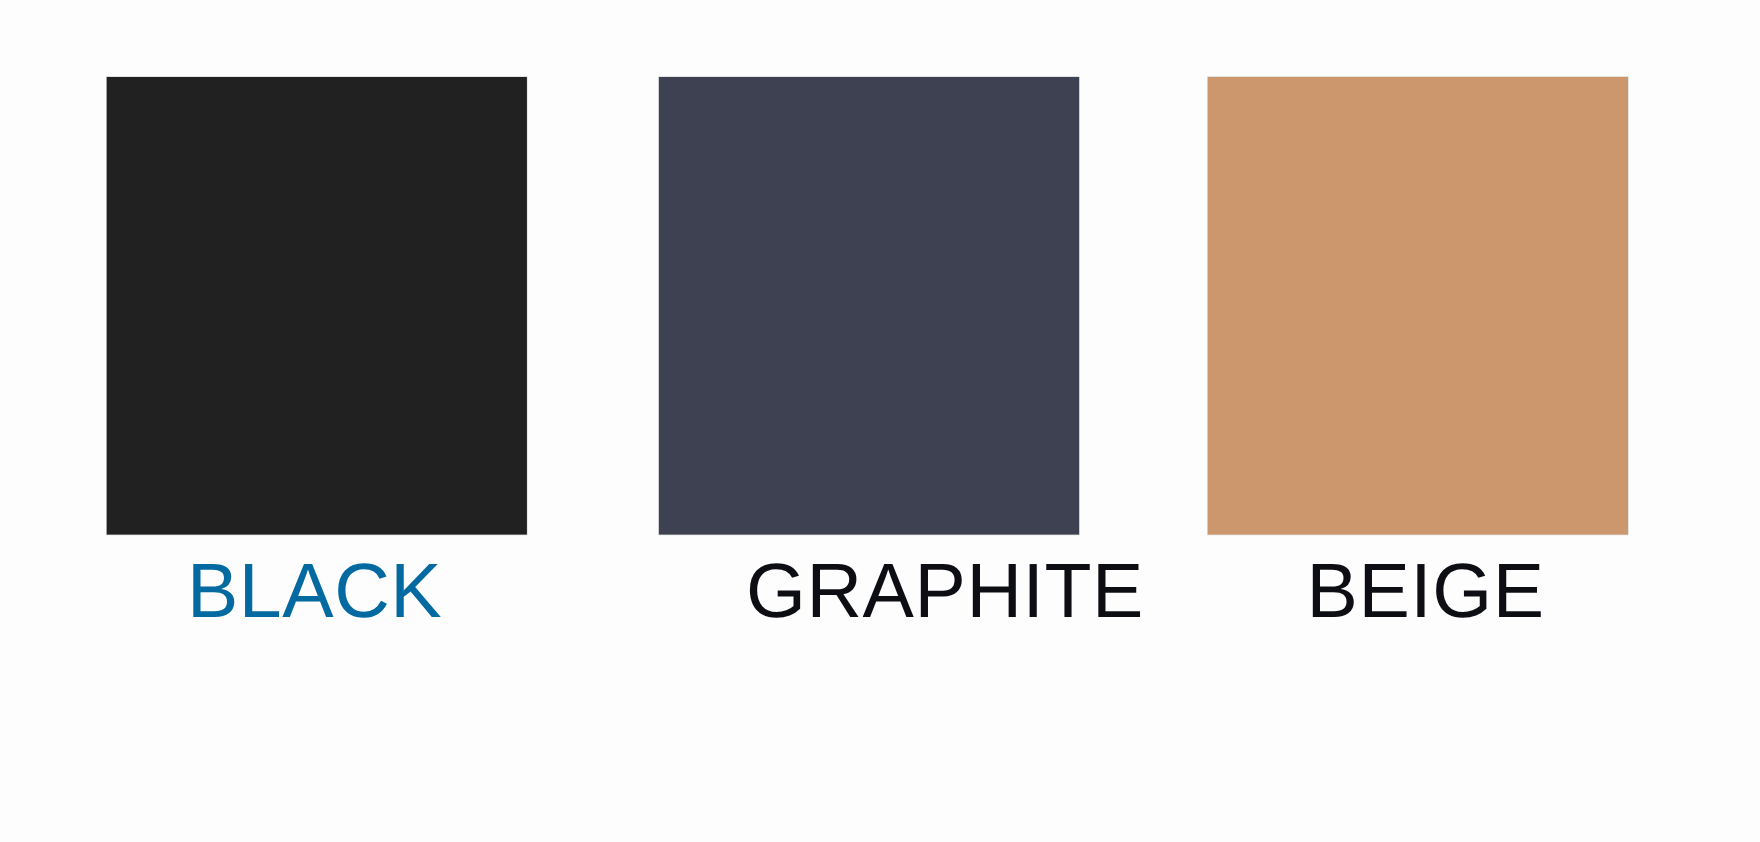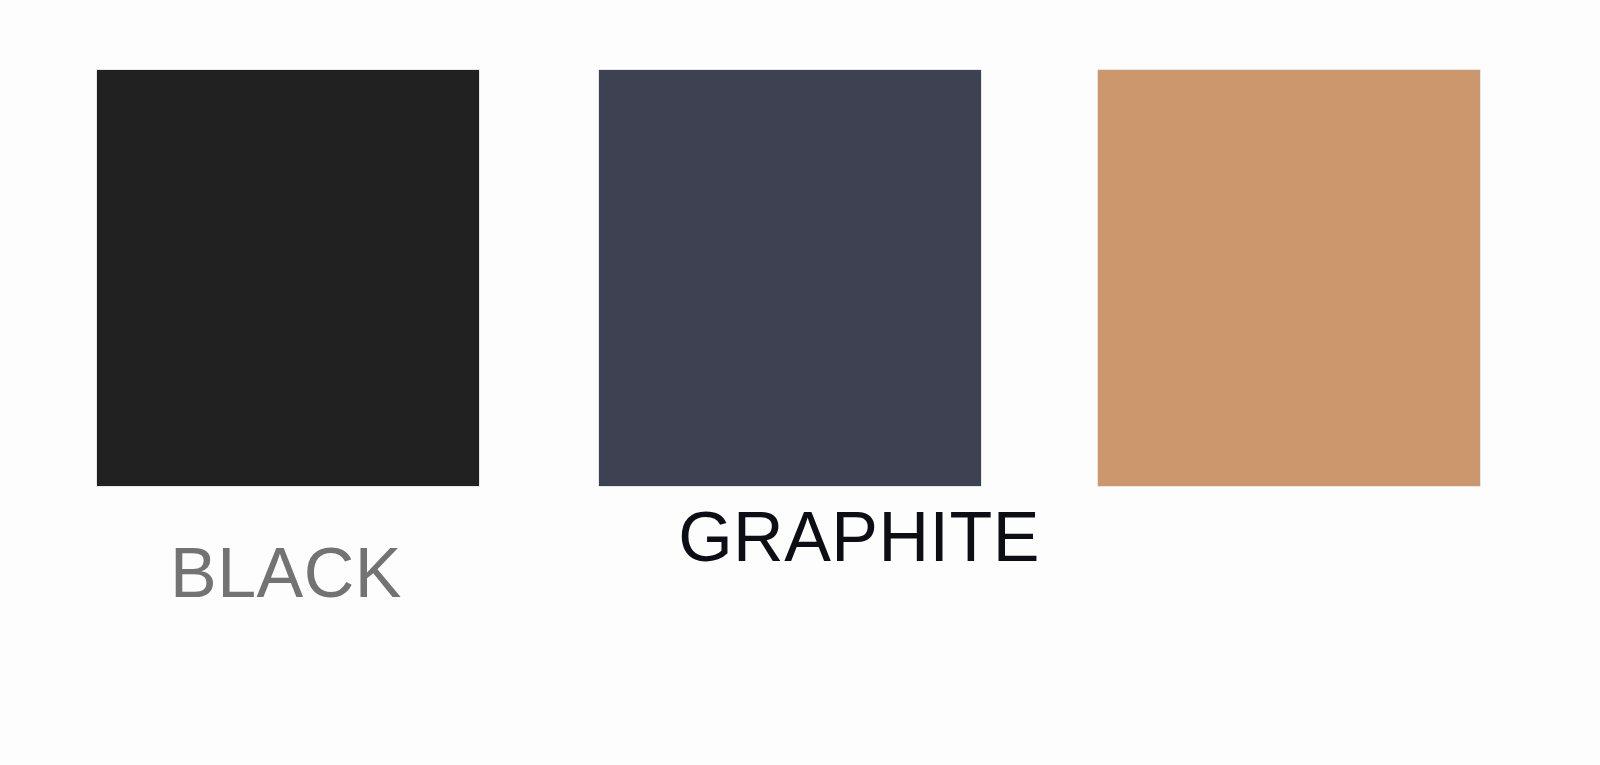--- a/index.html
+++ b/index.html
@@ -62,25 +62,26 @@
   #swatch-1 .swatch-label { left: -61px; }
   #swatch-2 .swatch-label { left: -53px; }
 </style>
 </head>
 <body style="background: rgb(253, 253, 253);">
 
 <div id="swatch-board" style="background: rgb(253, 253, 253);">
 
   <div class="swatch-item" id="swatch-0">
     <div class="swatch-chip" style="background: rgb(33, 33, 33);"></div>
-    <div class="swatch-label" style="color: #737373; margin-top: 36px;">BLACK</div>
+    <div class="swatch-label" style="color: #0369a1;">BLACK</div>
   </div>
 
   <div class="swatch-item" id="swatch-1">
     <div class="swatch-chip" style="background: rgb(62, 65, 82);"></div>
     <div class="swatch-label" style="color: rgb(13, 13, 20); text-align: right;">GRAPHITE</div>
   </div>
 
   <div class="swatch-item" id="swatch-2">
     <div class="swatch-chip" style="background: rgb(205, 151, 109);"></div>
+    <div class="swatch-label" style="color: rgb(13, 13, 20);">BEIGE</div>
   </div>
 
 </div>
 
 </body></html>

